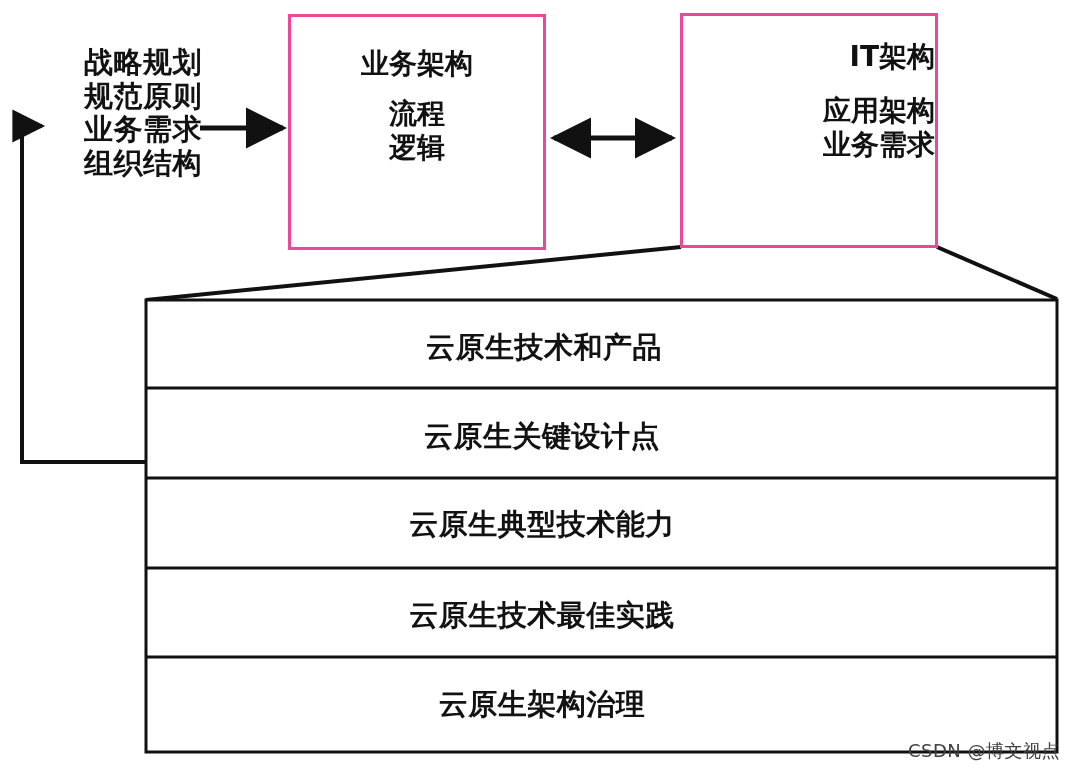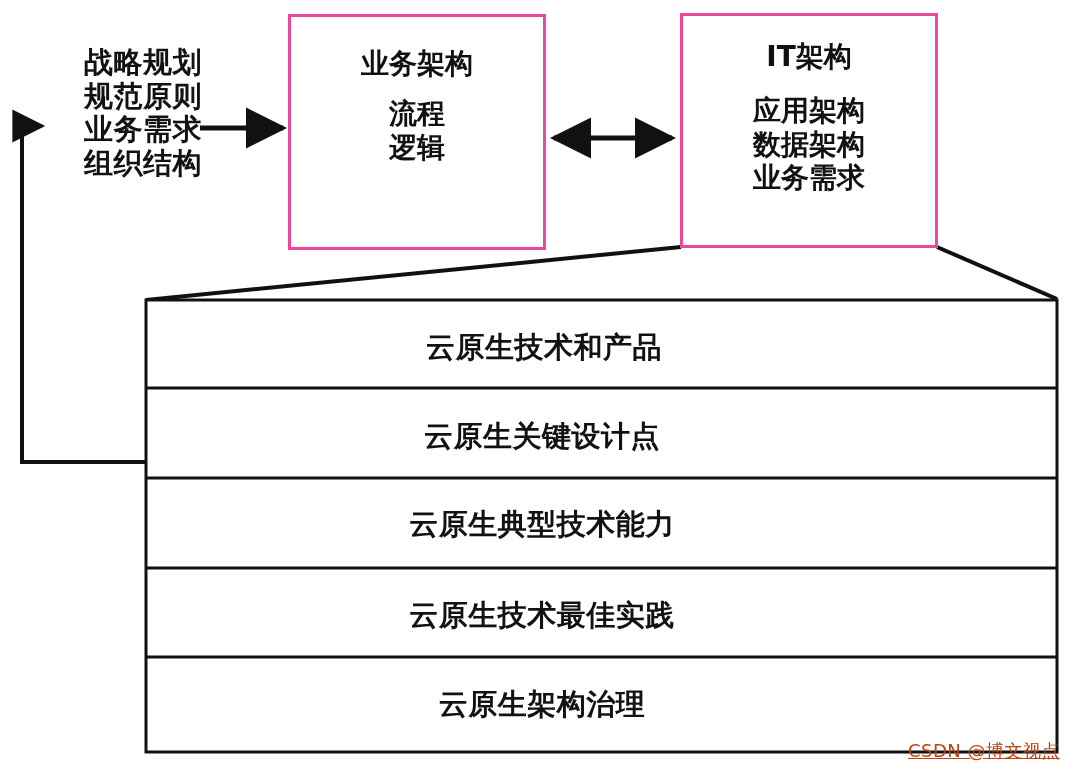--- a/index.html
+++ b/index.html
@@ -54,21 +54,21 @@
 
   
   .arch-box {
     position: absolute;
     box-sizing: border-box;
     border: 3px solid #ec4899;
     background: #ffffff;
     text-align: center;
   }
   .arch-box.business { left: 288px; top: 14px; width: 258px; height: 236px; }
-  .arch-box.it       { left: 680px; top: 13px; width: 258px; height: 235px; }
+  .arch-box.it       { left: 680px; top: 13px; width: 258px; height: 235px; text-align: right; }
 
   .box-title {
     display: block;
     font-size: 28px;
     font-weight: 700;
     color: #111111;
     white-space: nowrap;
   }
   .arch-box.business .box-title { margin-top: 28px; }
   .arch-box.it .box-title { margin-top: 22px; }
@@ -102,24 +102,23 @@
   .stack-label.row2 { top: 505px; left: 2px; }
   .stack-label.row3 { top: 596px; left: 2px; }
   .stack-label.row4 { top: 685px; left: 2px; }
 
   
   .watermark {
     position: absolute;
     left: 908px;
     top: 739px;
     font-size: 18px;
-    color: #c2410c;
+    color: #404040;
     white-space: nowrap;
     letter-spacing: 0.5px;
-    text-decoration: underline;
   }
 </style>
 </head>
 <body>
 
 <div id="canvas">
 
   <svg id="vector-layer" viewBox="0 0 1080 769" xmlns="http://www.w3.org/2000/svg">
 
     <defs>
@@ -171,21 +170,20 @@
       <div class="box-items">
         <span class="box-item">流程</span>
         <span class="box-item">逻辑</span>
       </div>
     </div>
 
     <div class="arch-box it">
       <span class="box-title">IT架构</span>
       <div class="box-items">
         <span class="box-item">应用架构</span>
-        <span class="box-item">数据架构</span>
         <span class="box-item">业务需求</span>
       </div>
     </div>
 
     <div class="stack-label row0">云原生技术和产品</div>
     <div class="stack-label row1">云原生关键设计点</div>
     <div class="stack-label row2">云原生典型技术能力</div>
     <div class="stack-label row3">云原生技术最佳实践</div>
     <div class="stack-label row4">云原生架构治理</div>
 

